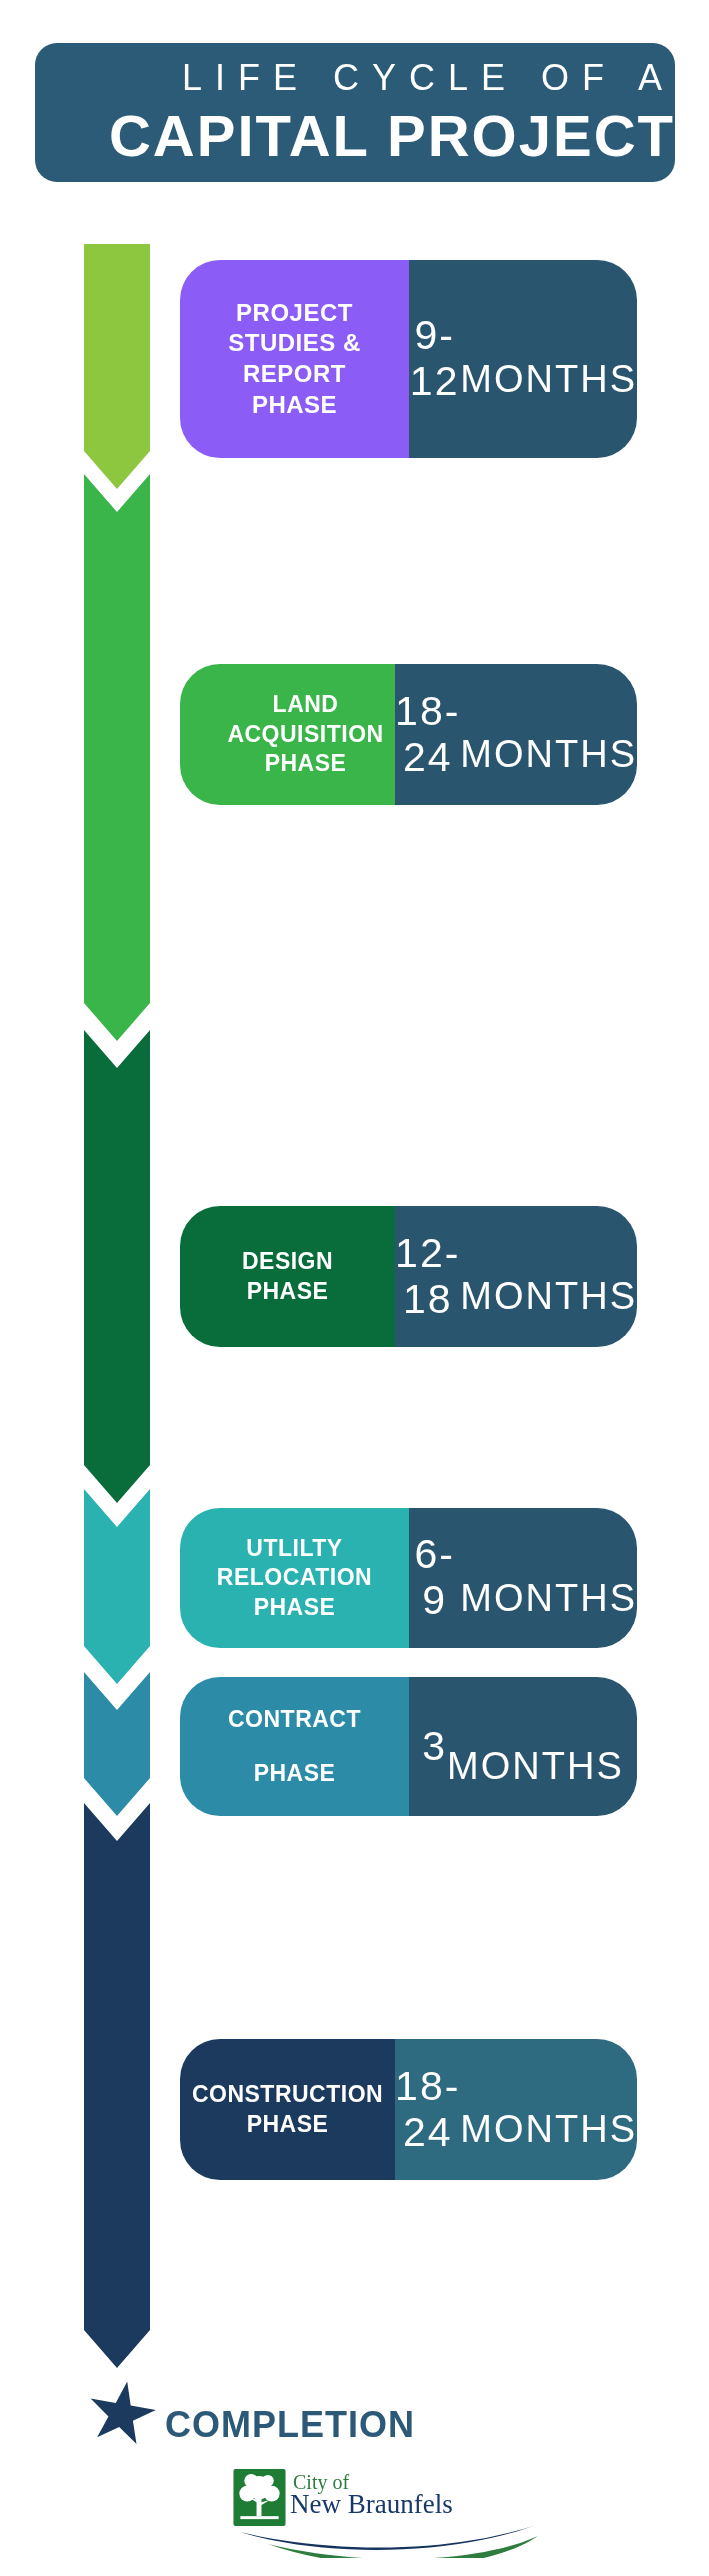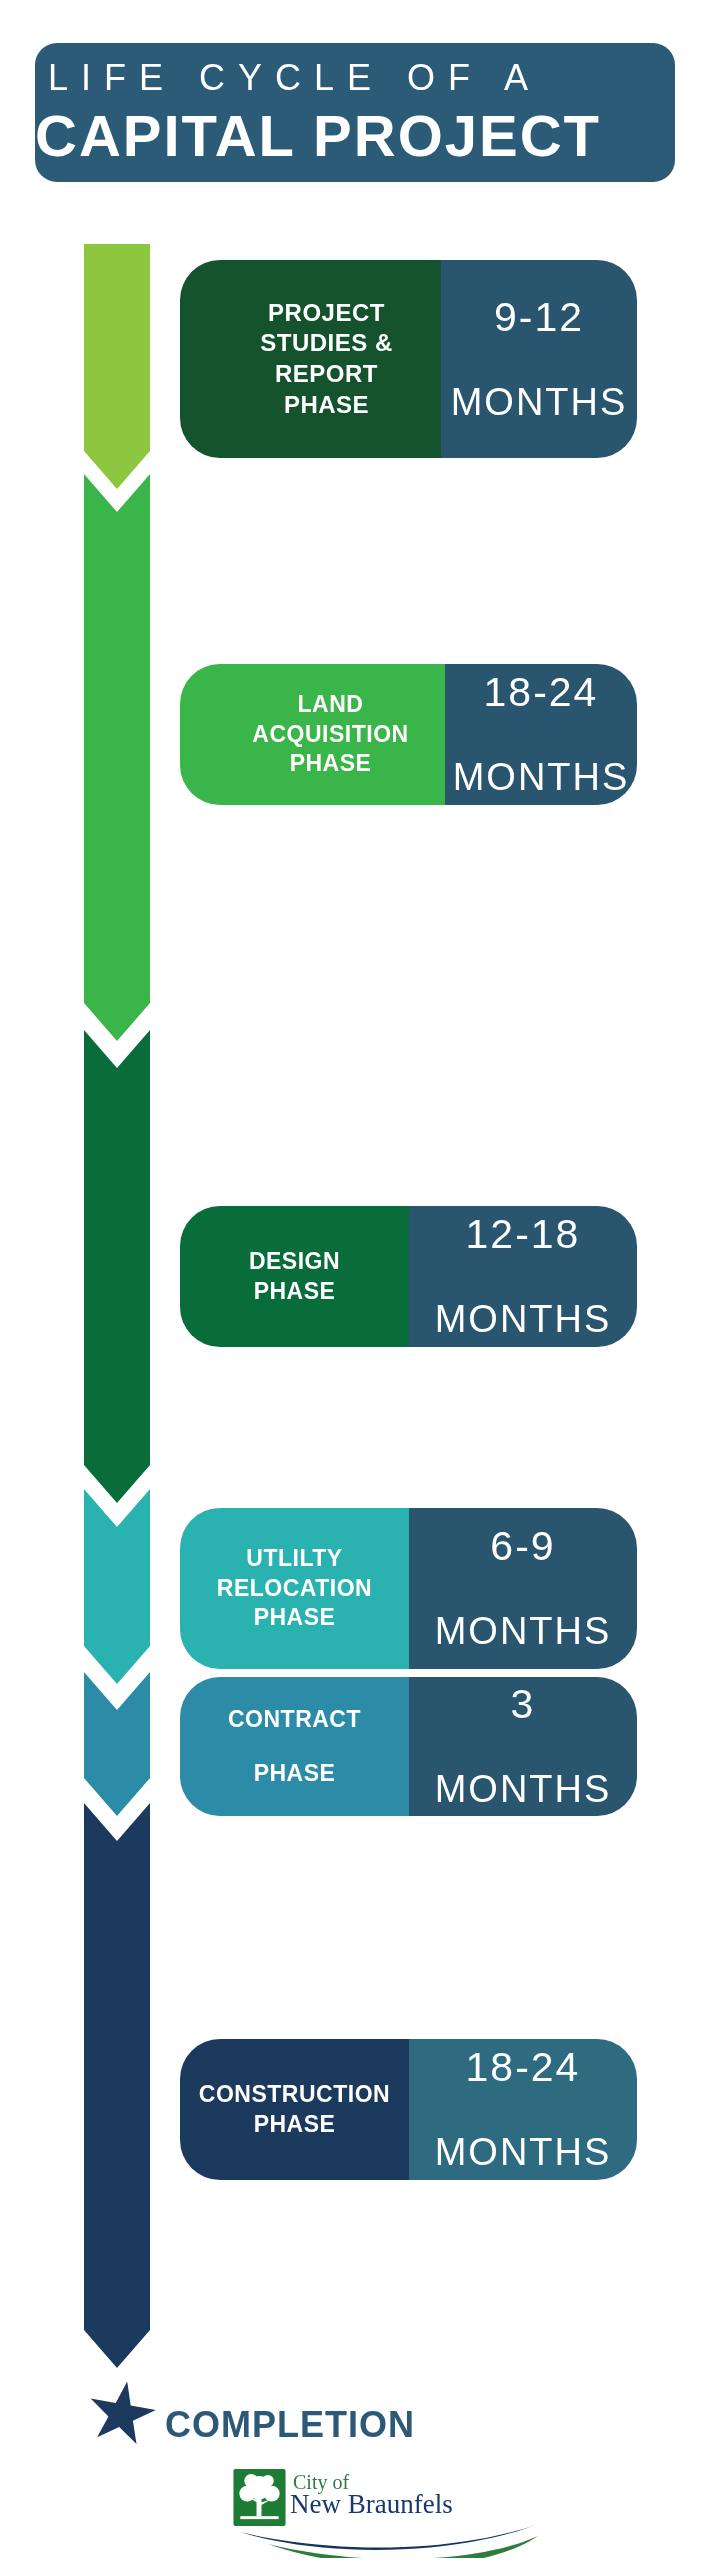--- a/index.html
+++ b/index.html
@@ -1,49 +1,49 @@
 <!DOCTYPE html>
 <html><head>
 <meta charset="utf-8">
 <style>
   html,body{margin:0;padding:0;background:#fff;}
   .page{position:relative;width:709px;height:2576px;background:#fff;overflow:hidden;
         font-family:"Liberation Sans",sans-serif;}
 
   
   .title-box{position:absolute;left:35px;top:43px;width:640px;height:139px;
-             border-radius:22px;display:flex;flex-direction:column;align-items:flex-start;
+             border-radius:22px;display:flex;flex-direction:column;align-items:flex-end;
              justify-content:center;}
   .title-line1{color:#fff;font-size:36px;font-weight:400;letter-spacing:13px;text-indent:13px;}
   .title-line2{color:#fff;font-size:58px;font-weight:700;letter-spacing:2px;margin-top:3px;}
 
   
   .seg{position:absolute;left:84px;width:66px;}
   .seg-first{clip-path:polygon(0 0,100% 0,100% calc(100% - 38px),50% 100%,0 calc(100% - 38px));}
   .seg-mid{clip-path:polygon(0 0,50% 38px,100% 0,100% calc(100% - 38px),50% 100%,0 calc(100% - 38px));}
   .seg1{top:244px;height:245px;}
   .seg2{top:474px;height:567px;}
   .seg3{top:1030px;height:473px;}
   .seg4{top:1489px;height:195px;}
   .seg5{top:1672px;height:144px;}
   .seg6{top:1803px;height:565px;}
 
   
   .card{position:absolute;left:180px;width:457px;border-radius:40px;overflow:hidden;display:flex;}
   .c1{top:260px;height:198px;}
   .c2{top:664px;height:141px;}
   .c3{top:1206px;height:141px;}
-  .c4{top:1508px;height:161px;}
+  .c4{top:1508px;height:140px;}
   .c5{top:1677px;height:139px;}
   .c6{top:2039px;height:141px;}
   .card-left{width:229px;display:flex;flex-direction:column;align-items:center;
              justify-content:center;color:#fff;font-weight:700;text-align:center;
              font-size:23px;line-height:1.28;letter-spacing:0.5px;}
   .c1 .card-left{font-size:24px;}
-  .card-right{flex:1;display:flex;flex-direction:column;align-items:center;
+  .card-right{flex:1;display:flex;flex-direction:row;align-items:center;
               justify-content:center;color:#fff;text-align:center;}
   .dv{font-size:41px;letter-spacing:2px;line-height:1.12;font-weight:400;}
   .du{font-size:38px;letter-spacing:2px;line-height:1.12;font-weight:400;margin-top:40px;}
 
   
   .completion-star{position:absolute;left:87px;top:2381px;width:69px;height:66px;
       background:#1C3A5E;transform:rotate(10deg);
       clip-path:polygon(50% 0%,61% 35%,98% 35%,68% 57%,79% 91%,50% 70%,21% 91%,32% 57%,2% 35%,39% 35%);}
   .completion-label{position:absolute;left:165px;top:2404px;font-size:36px;font-weight:700;
       color:#2C5977;letter-spacing:1px;}
@@ -67,21 +67,21 @@
   </header>
 
   <div class="seg seg1 seg-first" style="background: rgb(141, 198, 63);"></div>
   <div class="seg seg2 seg-mid" style="background: rgb(58, 181, 74);"></div>
   <div class="seg seg3 seg-mid" style="background: rgb(9, 108, 59);"></div>
   <div class="seg seg4 seg-mid" style="background: rgb(41, 178, 175);"></div>
   <div class="seg seg5 seg-mid" style="background: rgb(44, 140, 168);"></div>
   <div class="seg seg6 seg-mid" style="background: rgb(28, 58, 94);"></div>
 
   <section class="card c1">
-    <div class="card-left" style="background: #14532d; padding-left: 32px;">
+    <div class="card-left" style="background: #8b5cf6;">
       <div>PROJECT</div>
       <div>STUDIES &amp;</div>
       <div>REPORT</div>
       <div>PHASE</div>
     </div>
     <div class="card-right" style="background: rgb(42, 85, 111);">
       <div class="dv">9-12</div>
       <div class="du">MONTHS</div>
     </div>
   </section>

